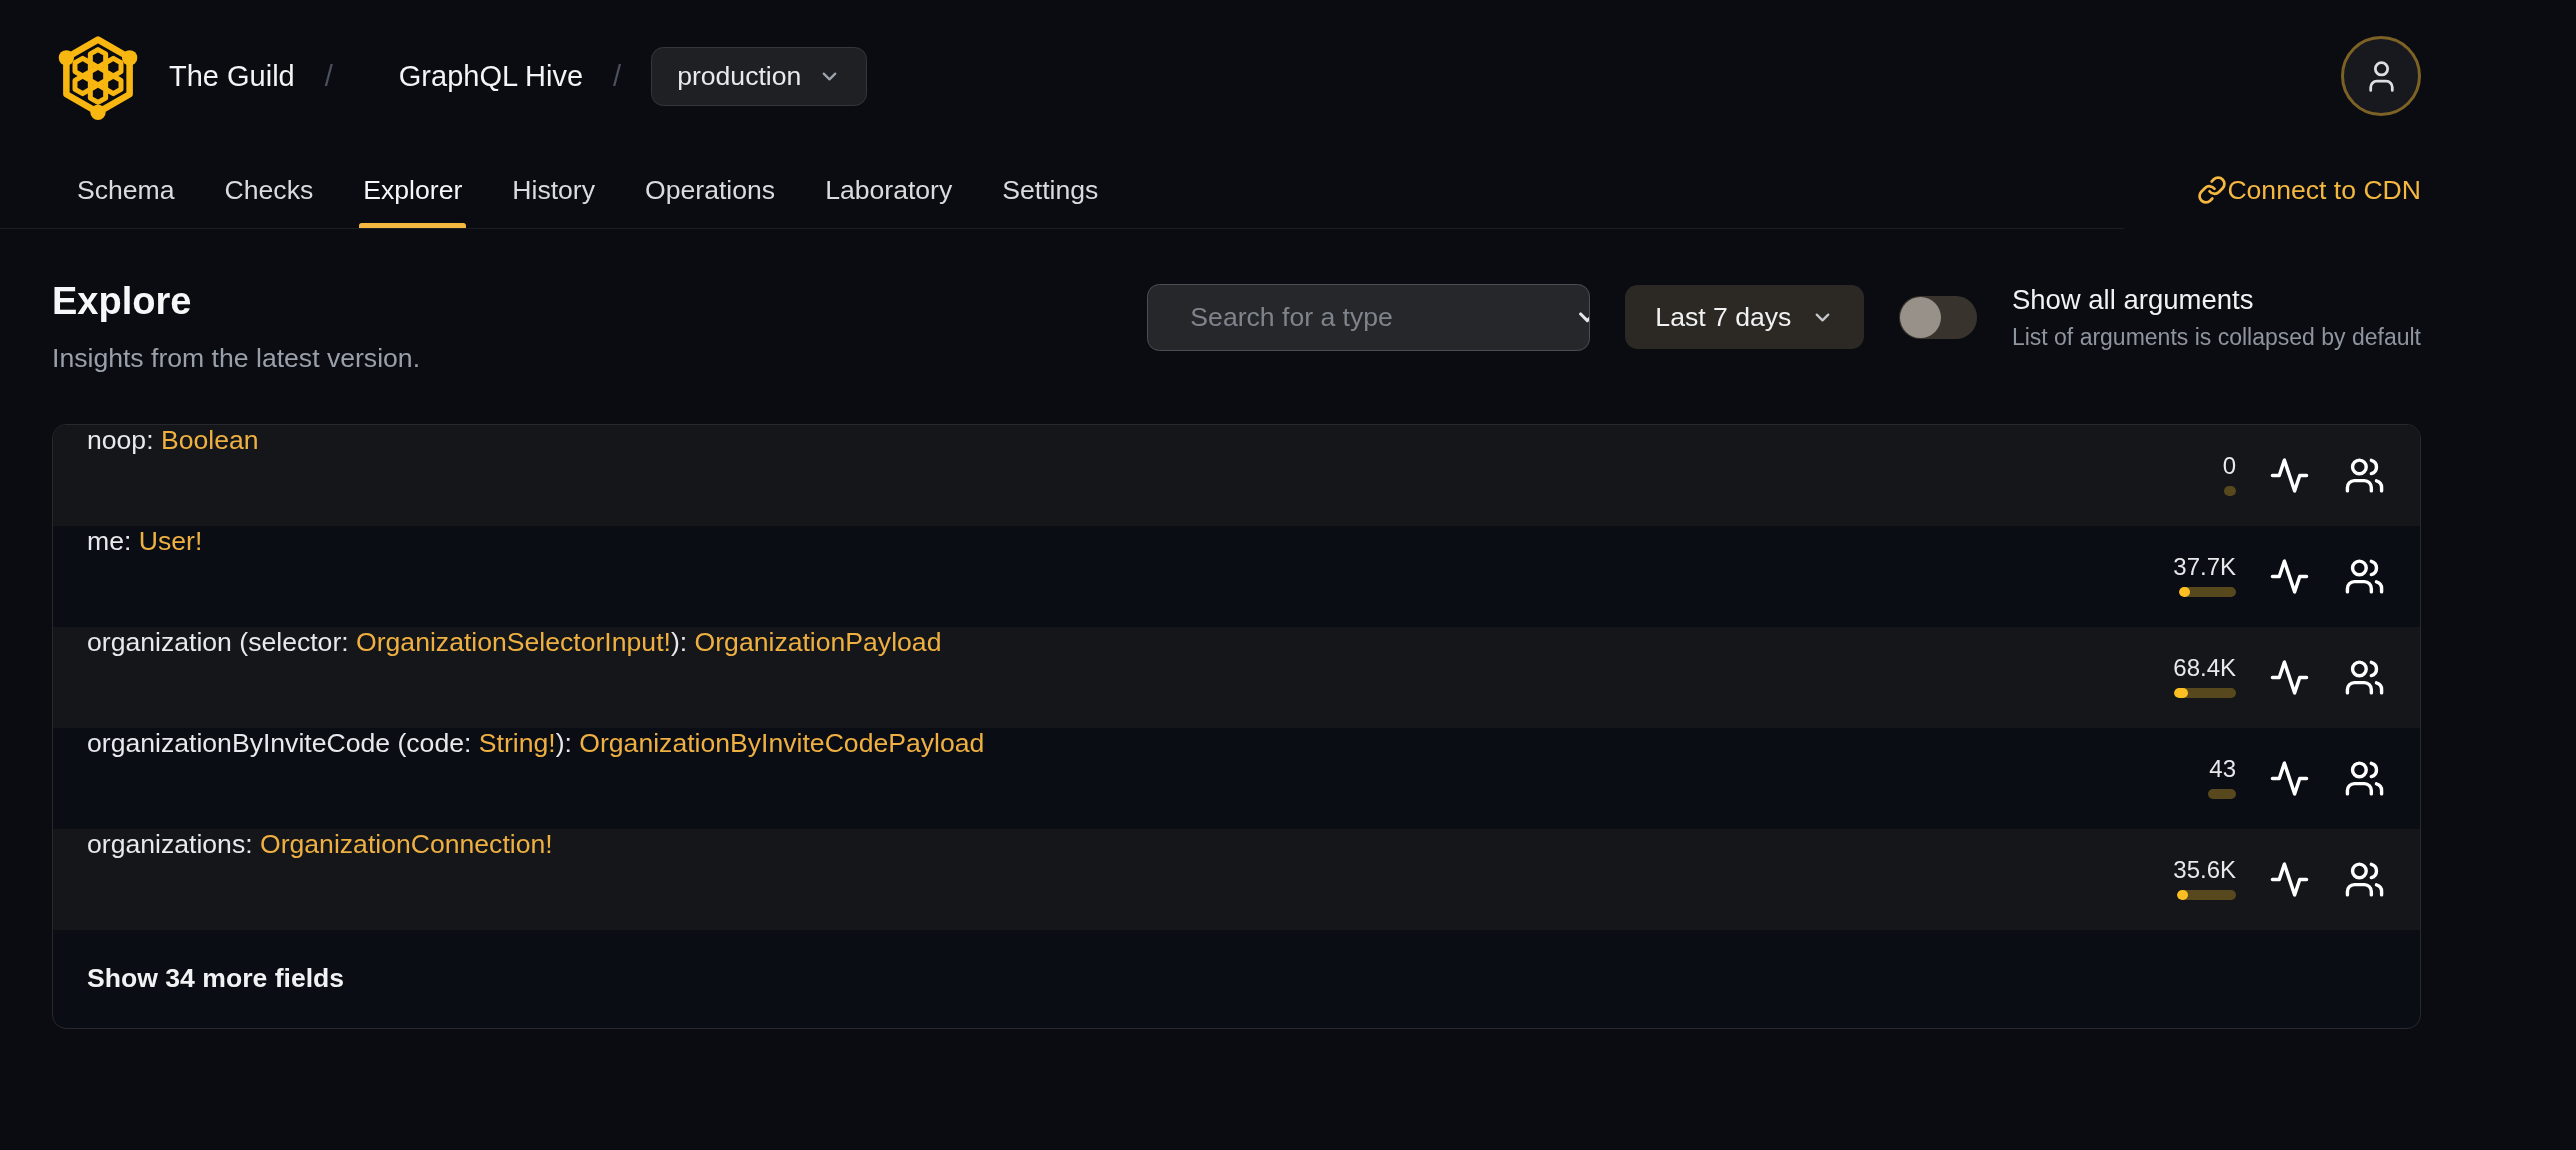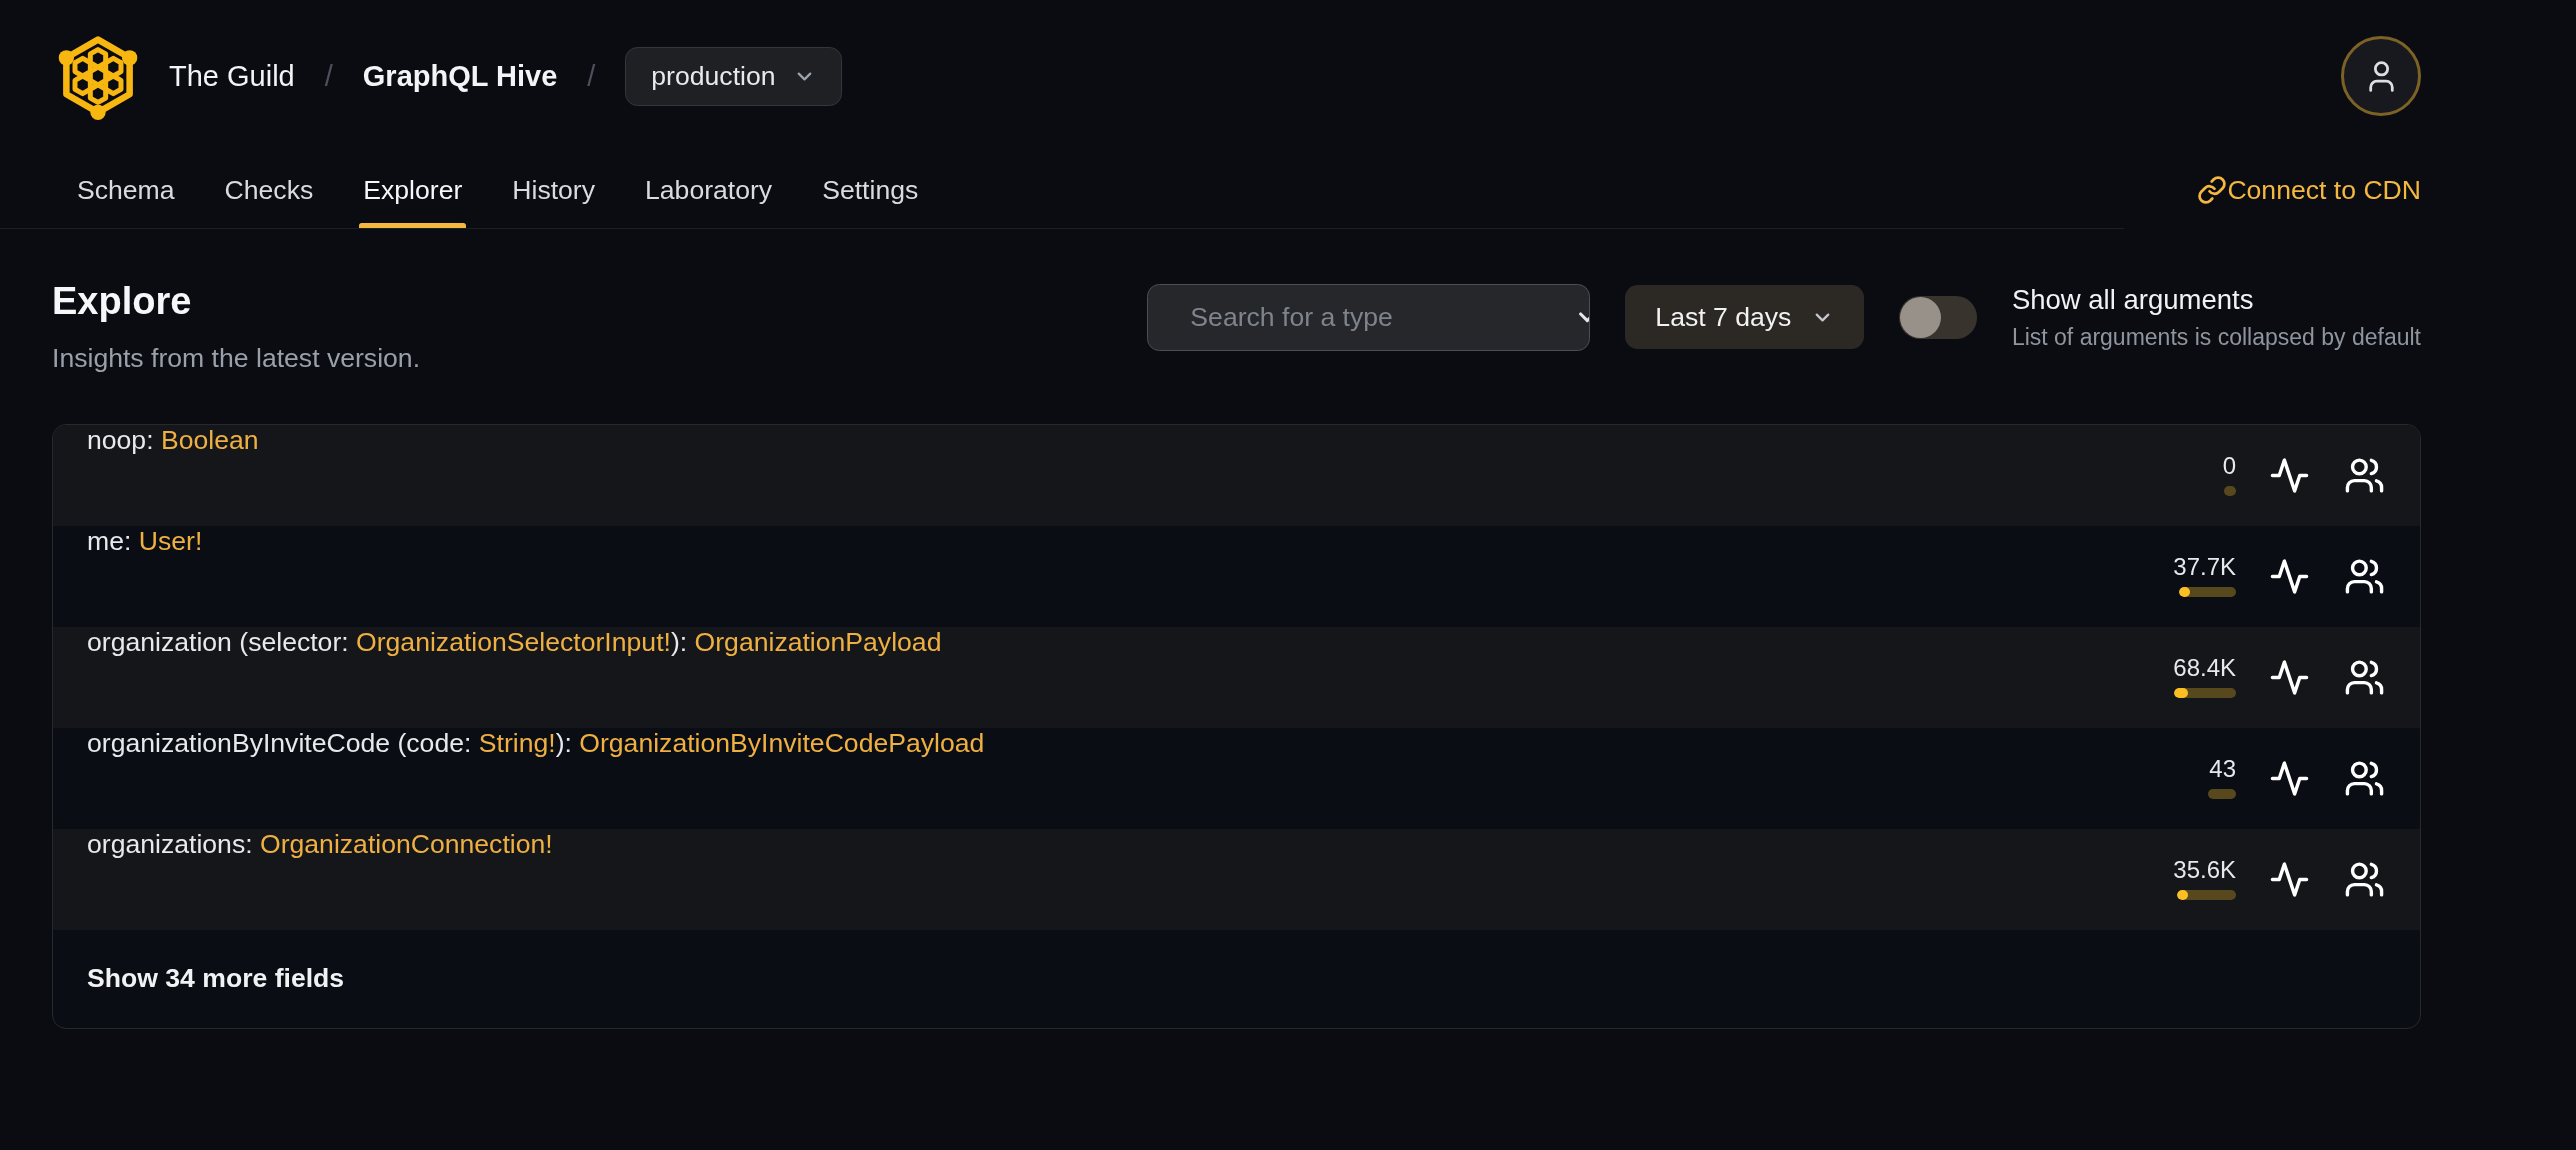--- a/index.html
+++ b/index.html
@@ -10,21 +10,21 @@
     font-family:"Liberation Sans","DejaVu Sans",sans-serif;
   }
   .shell { width:2369px; margin-left:52px; }
 
   
   .topbar { height:152px; display:flex; align-items:center; }
   .logo-wrap { width:92px; height:92px; margin-right:25px; display:flex; align-items:center; justify-content:center; }
   .brand-row { display:flex; align-items:center; gap:30px; font-size:29px; }
   .brand-name { color:#f3f4f6; font-weight:500; }
   .brand-sep { color:#4a515c; font-size:29px; }
-  .project-name { color:#f3f4f6; font-weight:700; }
+  .project-name { color:#f3f4f6; font-weight:400;margin-left:36px; }
   .target-btn {
     display:flex; align-items:center; gap:17px;
     background:#1e2024; border:1.8px solid #33363c; border-radius:12.4px;
     height:59px; padding:0 25px; font-size:26.6px; color:#e7e9ec; cursor:pointer;
   }
   .target-btn svg { stroke:#9ca3ab; }
   .topbar-spacer { flex:1; }
   .avatar {
     width:80px; height:80px; border-radius:50%;
     background:#17191e; border:3.5px solid #7d6226;
@@ -146,20 +146,21 @@
     </div>
   </div>
 
   <div class="navbar-outer">
     <div class="navbar">
 
       <div class="tab">Schema</div>
         <div class="tab">Checks</div>
         <div class="tab active">Explorer</div>
         <div class="tab">History</div>
+        <div class="tab">Operations</div>
         <div class="tab">Laboratory</div>
         <div class="tab">Settings</div>
         <div class="cdn-link">
         <svg width="30" height="30" viewBox="0 0 24 24" fill="none" stroke="#f4b740" stroke-width="2.2" stroke-linecap="round" stroke-linejoin="round">
           <path d="M10 13a5 5 0 0 0 7.54.54l3-3a5 5 0 0 0-7.07-7.07l-1.72 1.71"></path>
           <path d="M14 11a5 5 0 0 0-7.54-.54l-3 3a5 5 0 0 0 7.07 7.07l1.71-1.71"></path>
         </svg>
         <span>Connect to CDN</span>
       </div>
     </div>

